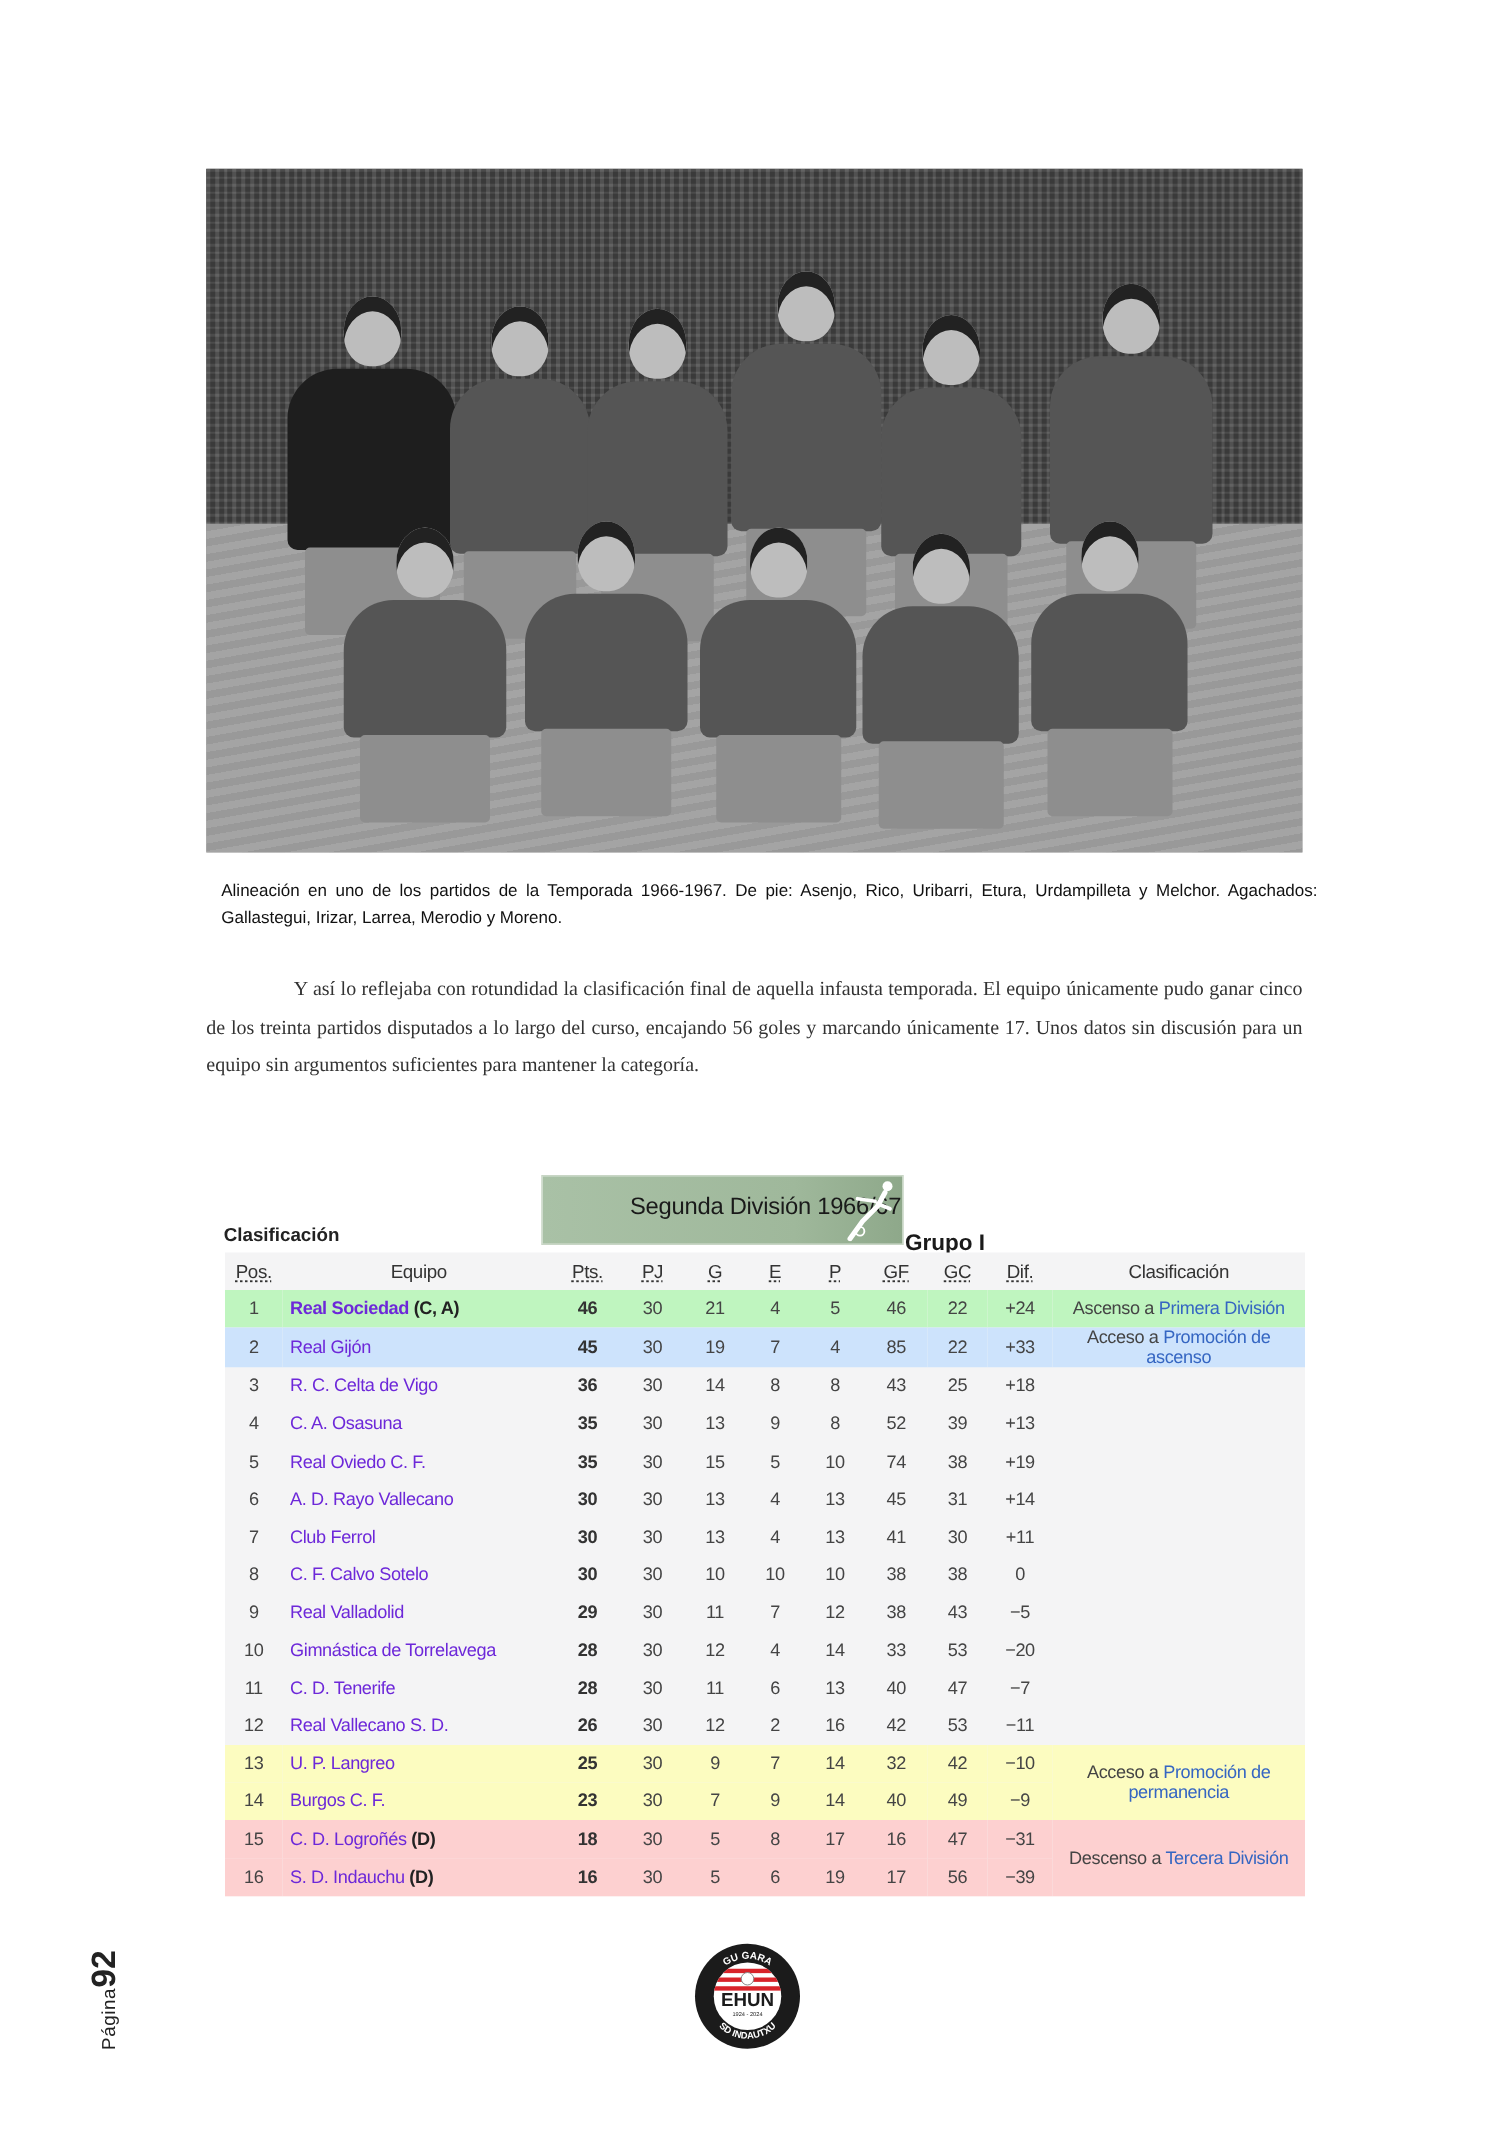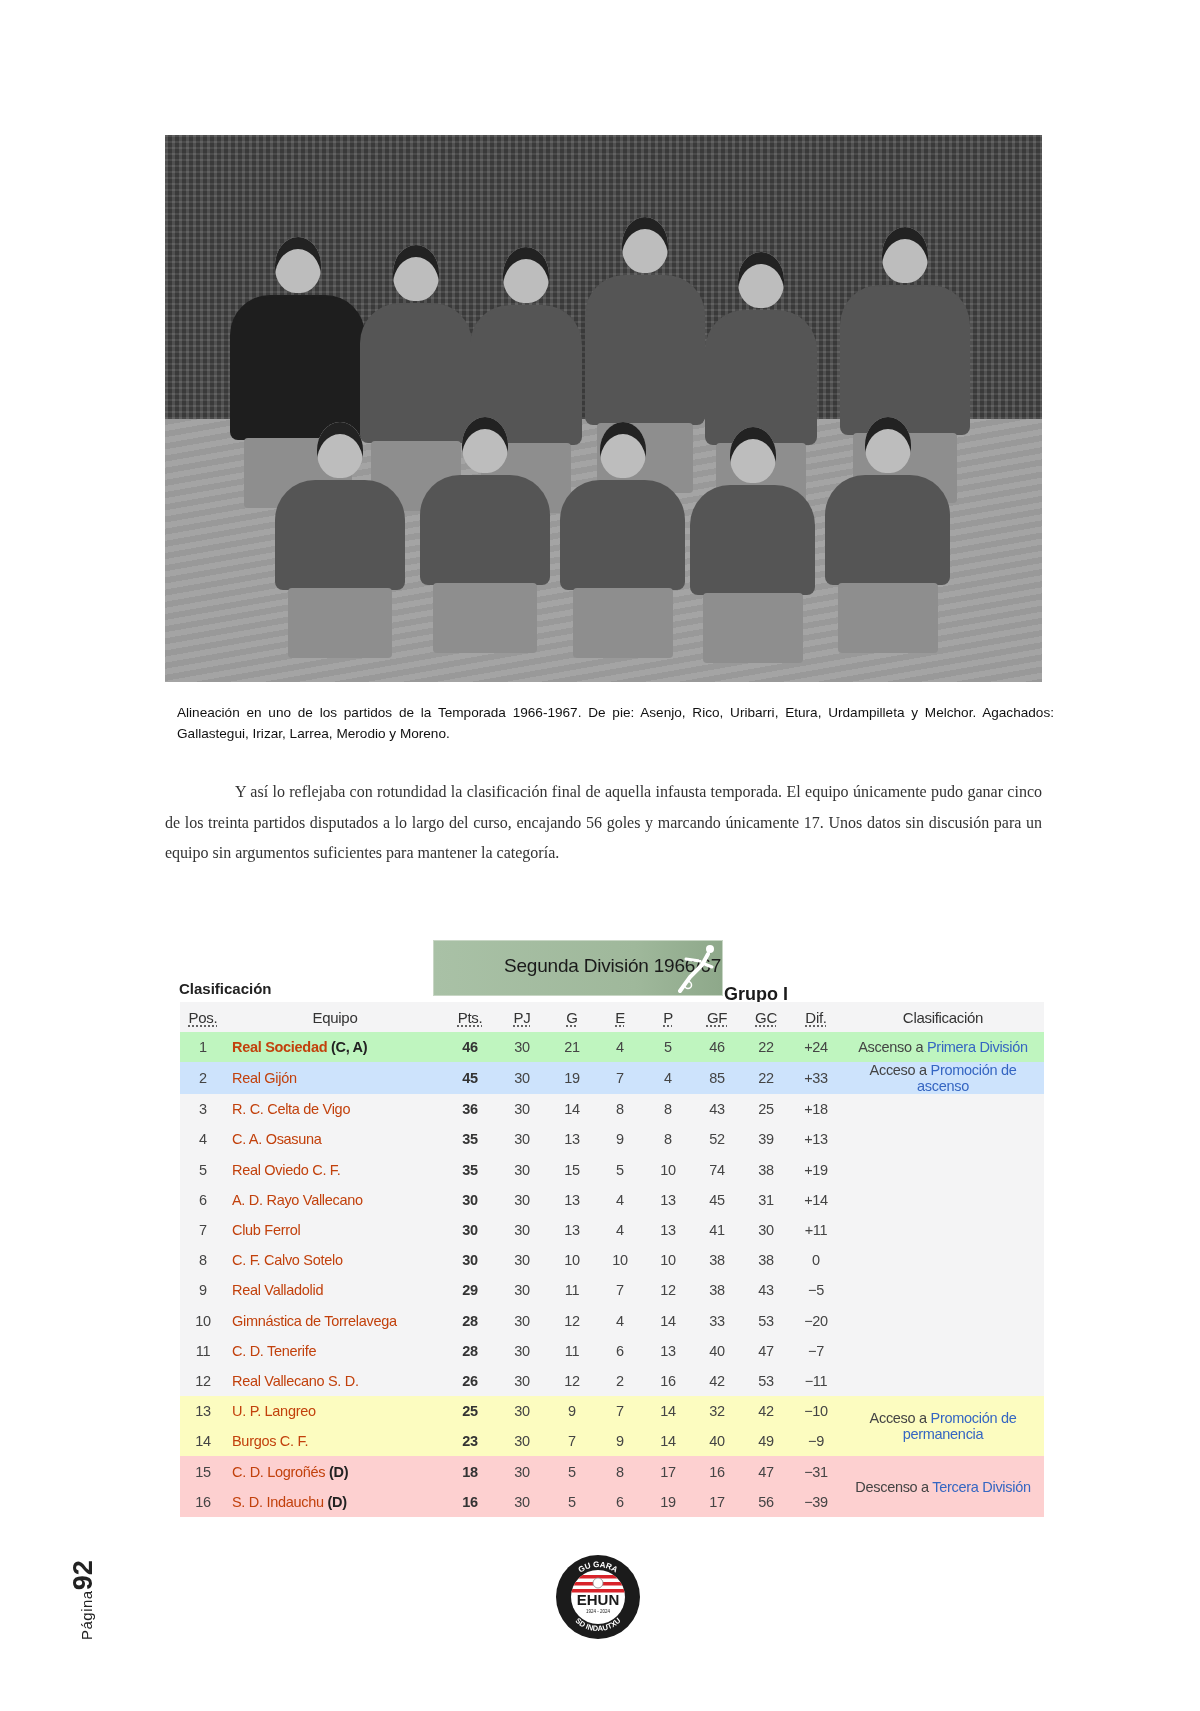--- a/index.html
+++ b/index.html
@@ -45,21 +45,21 @@
   .grupo { position: absolute; left: 556px; top: 14px; font-size: 18px; font-weight: bold; color: #1a1a1a; margin-top: 30px; }
   .clas-label { position: absolute; left: 11px; top: 40px; font-size: 15px; font-weight: bold; color: #222; }
 
   table.standings { position: absolute; left: 12px; top: 62px; width: 864px; border-collapse: collapse;
                     font-family: "Liberation Sans", sans-serif; font-size: 14.5px; color: #444;
                     background: #f4f4f5; letter-spacing: -0.3px; }
   table.standings th { font-weight: normal; color: #333; height: 28px; font-size: 15px; }
   table.standings th.abbr { text-decoration: underline dotted; text-underline-offset: 3px; }
   table.standings td { height: 30.2px; padding: 0; text-align: center; }
   table.standings td.team { text-align: left; padding-left: 6px; }
-  .team-link { color: #c2410c; }
+  .team-link { color: #6d28d9; }
   .team-note { color: #222; font-weight: bold; }
   td.pts { font-weight: bold; color: #333; }
   td.note { color: #444; font-size: 14.5px; }
   .note-link { color: #3566c2; }
 
   tr.z-green td { background: #bff5bf; }
   tr.z-blue td  { background: #cde3fc; }
   tr.z-yellow td { background: #fcfcc0; }
   tr.z-red td   { background: #fdd0d0; }
   tr.z-grey td  { background: #f4f4f5; }

